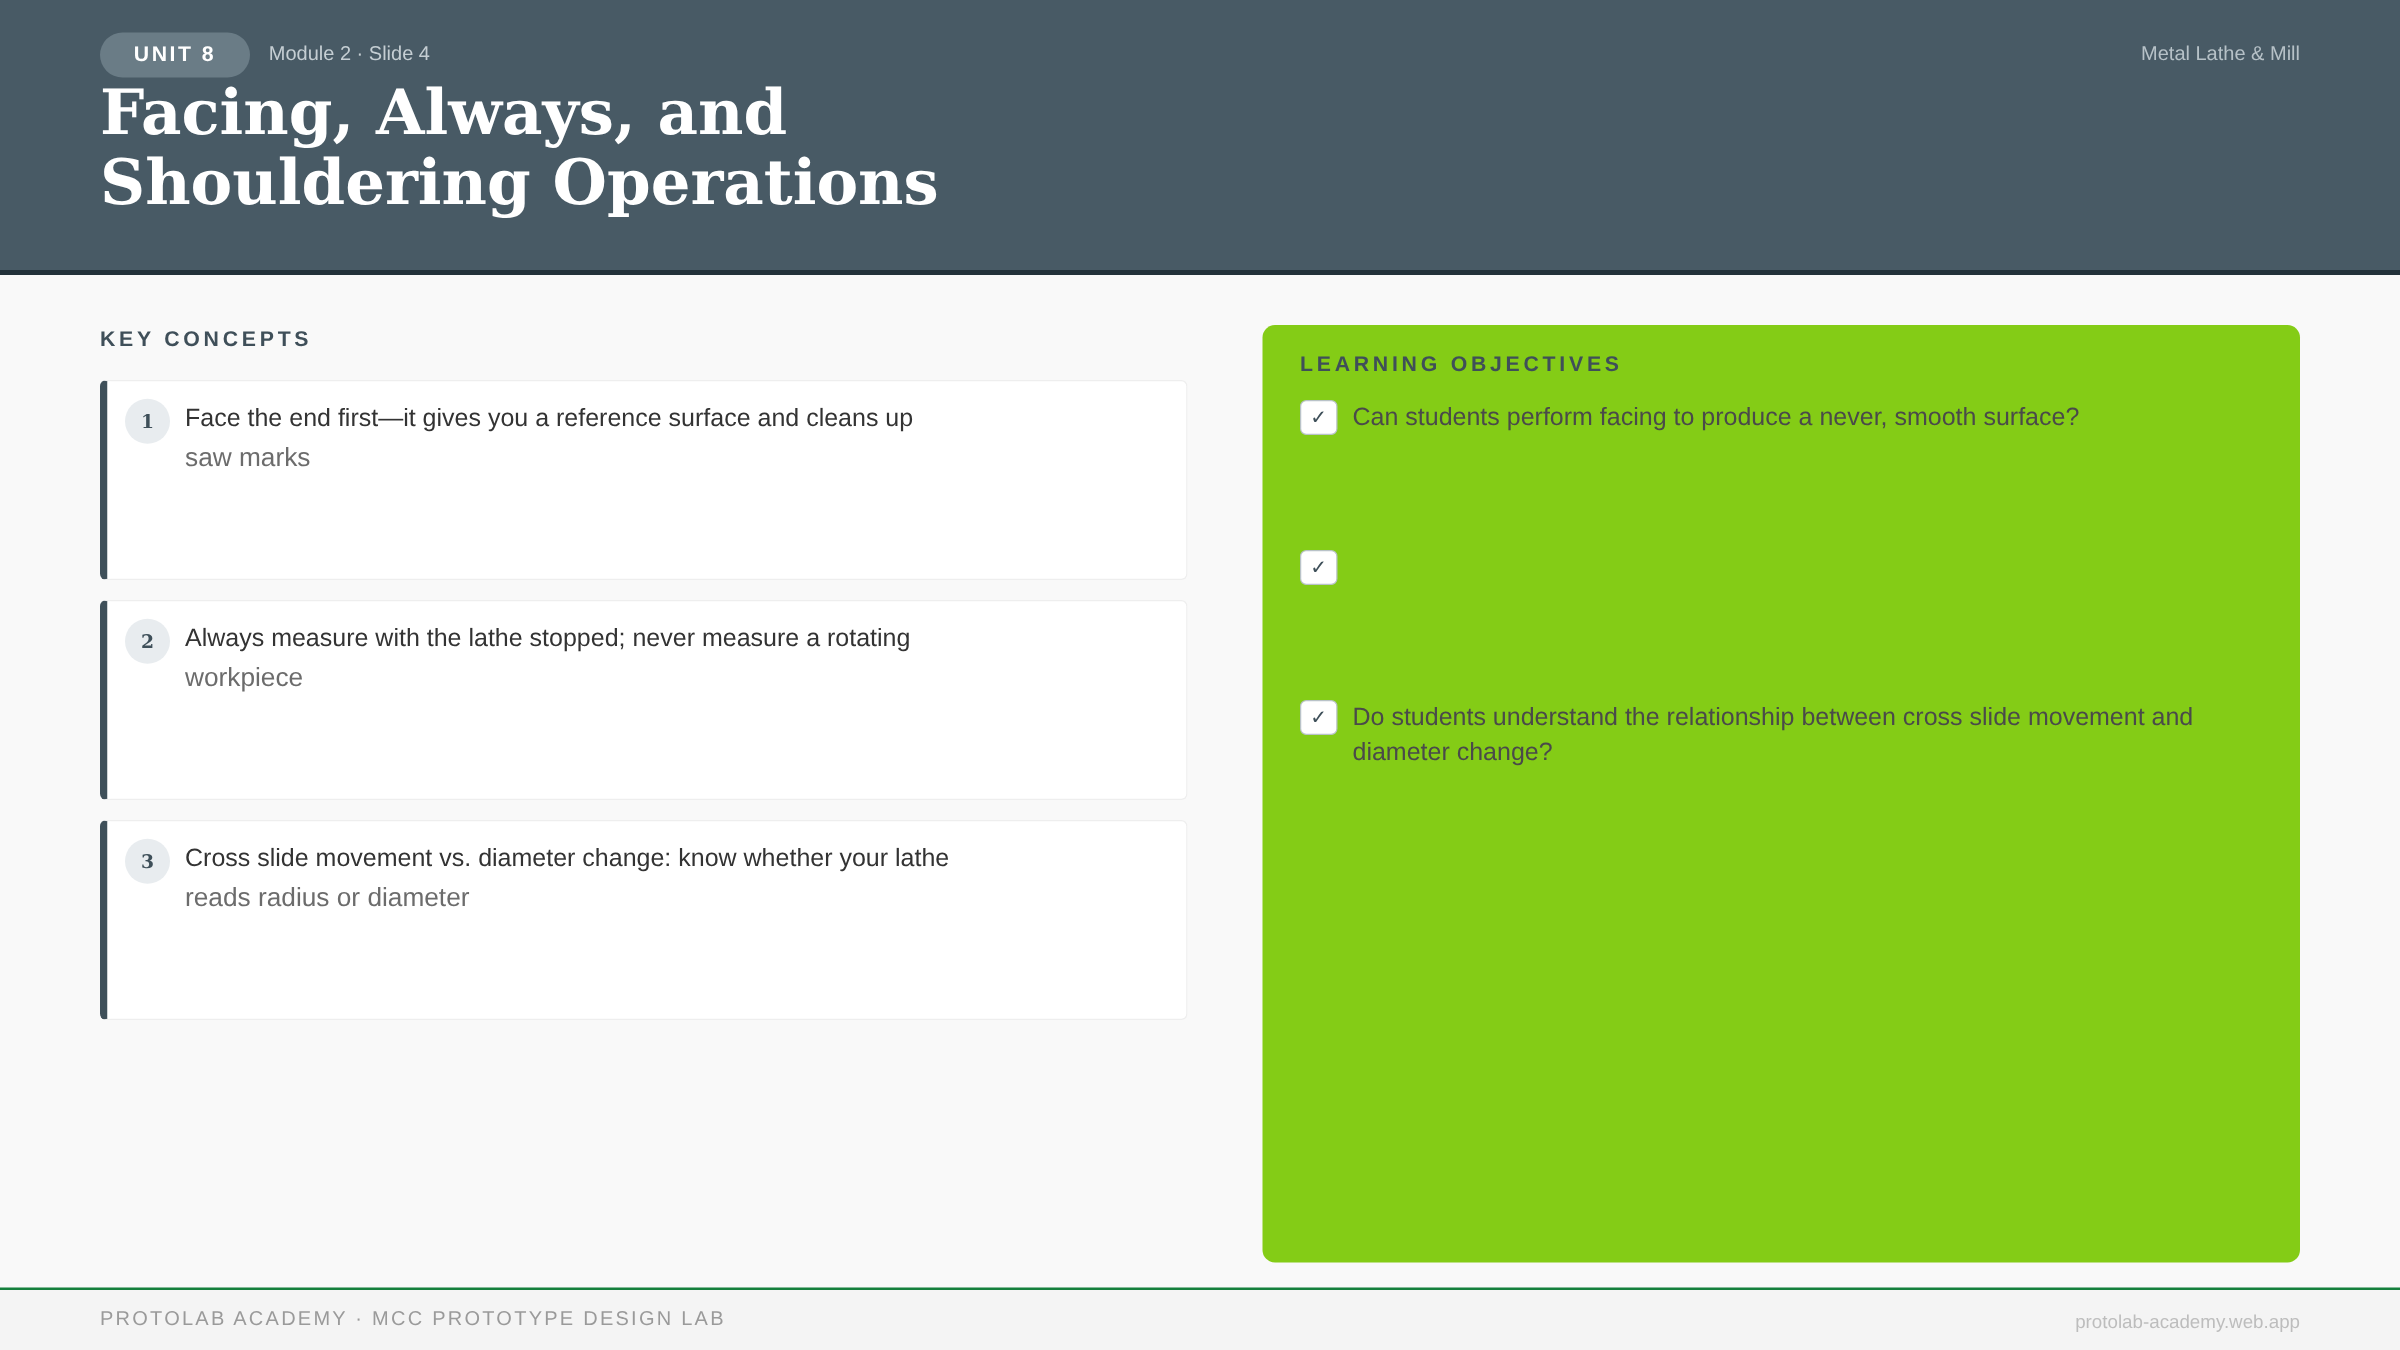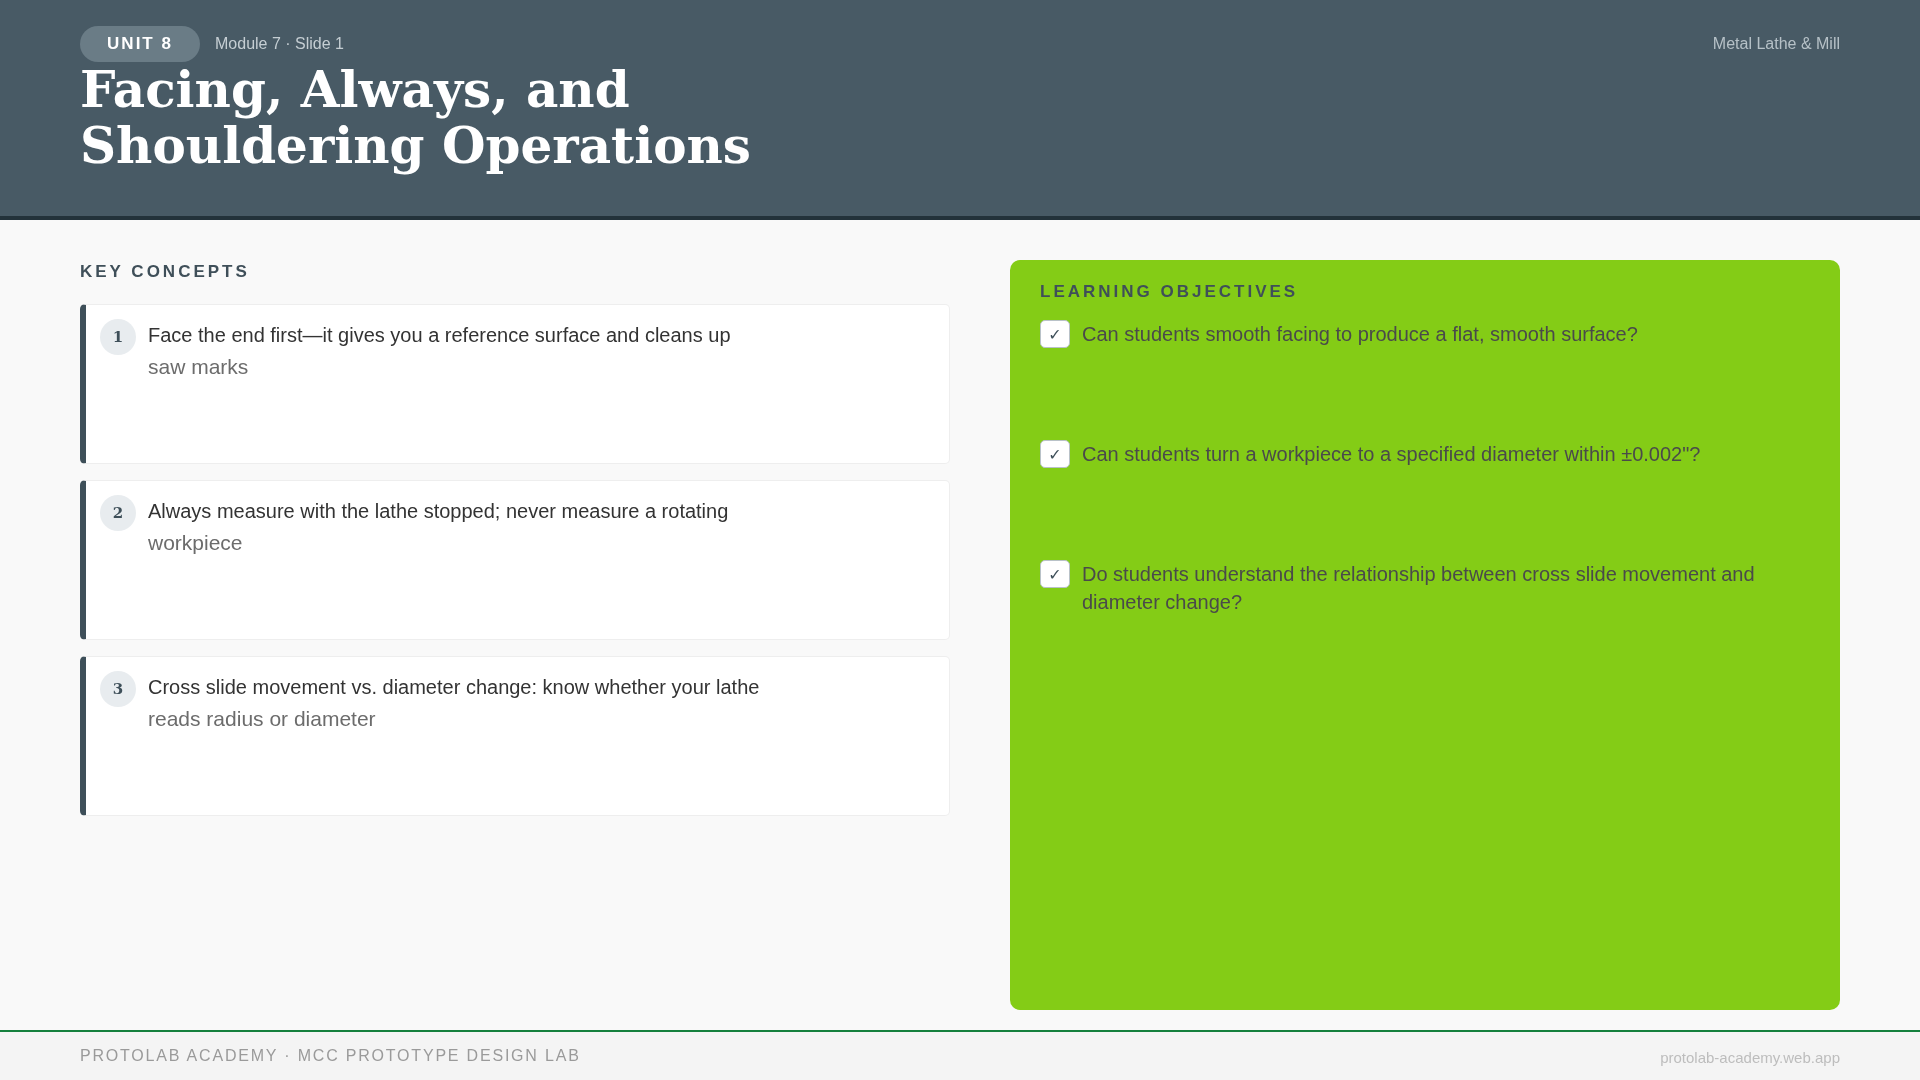--- a/index.html
+++ b/index.html
@@ -25,21 +25,21 @@
   .footer { position: absolute; left: 0; top: 1030px; width: 1920px; height: 56px; background: #f4f4f4; border-top: 2px solid #15803d; }
   .footer-left { position: absolute; left: 80px; top: 15px; color: #9a9a9a; font-size: 16px; letter-spacing: 1.8px; }
   .footer-right { position: absolute; right: 80px; top: 17px; color: #bdbdbd; font-size: 15px; }
 </style>
 </head>
 <body>
 
 <div class="header">
   <div class="unit-row">
     <div class="unit-pill">UNIT 8</div>
-    <div class="unit-sub">Module 7 · Slide 1</div>
+    <div class="unit-sub">Module 2 · Slide 4</div>
   </div>
   <div class="course">Metal Lathe &amp; Mill</div>
   <h1 class="title">Facing, Always, and Shouldering Operations</h1>
 </div>
 
 <div class="left">
   <div class="section-label">KEY CONCEPTS</div>
   <div class="cards">
     <div class="card">
       <div class="num">1</div>
@@ -57,25 +57,24 @@
       <div class="card-sub">reads radius or diameter</div>
     </div>
   </div>
 </div>
 
 <div class="right">
   <div class="section-label">LEARNING OBJECTIVES</div>
   <div class="obj-list">
     <div class="obj">
       <span class="check">✓</span>
-      <span class="obj-text">Can students smooth facing to produce a flat, smooth surface?</span>
+      <span class="obj-text">Can students perform facing to produce a never, smooth surface?</span>
     </div>
     <div class="obj">
       <span class="check">✓</span>
-      <span class="obj-text">Can students turn a workpiece to a specified diameter within ±0.002"?</span>
     </div>
     <div class="obj">
       <span class="check">✓</span>
       <span class="obj-text">Do students understand the relationship between cross slide movement and diameter change?</span>
     </div>
   </div>
 </div>
 
 <div class="footer">
   <div class="footer-left">PROTOLAB ACADEMY · MCC PROTOTYPE DESIGN LAB</div>

